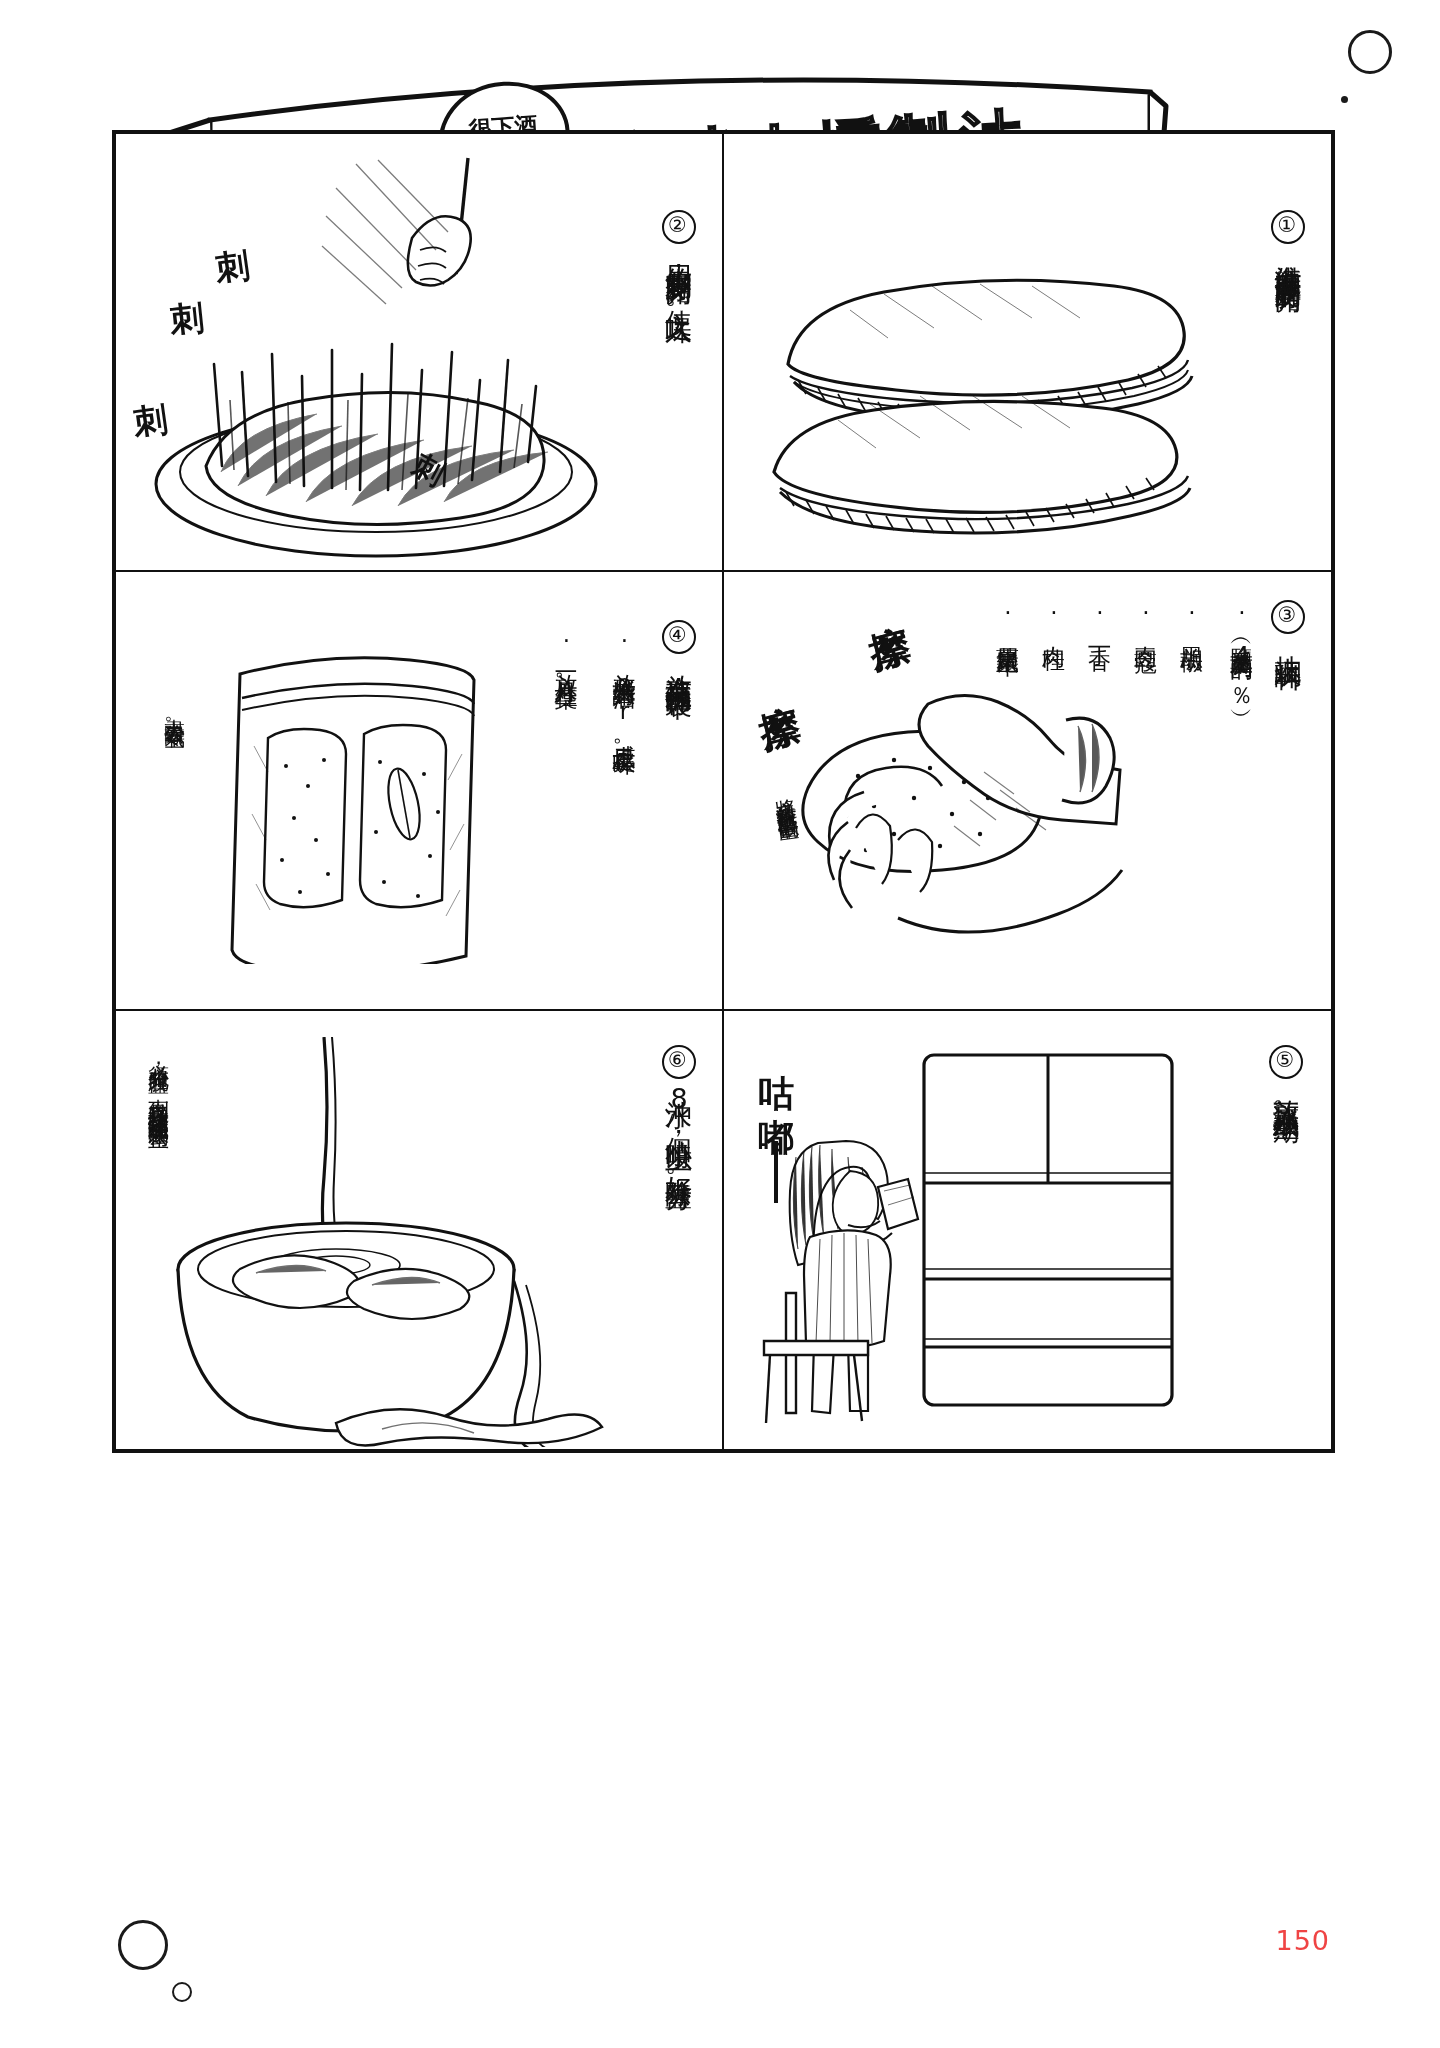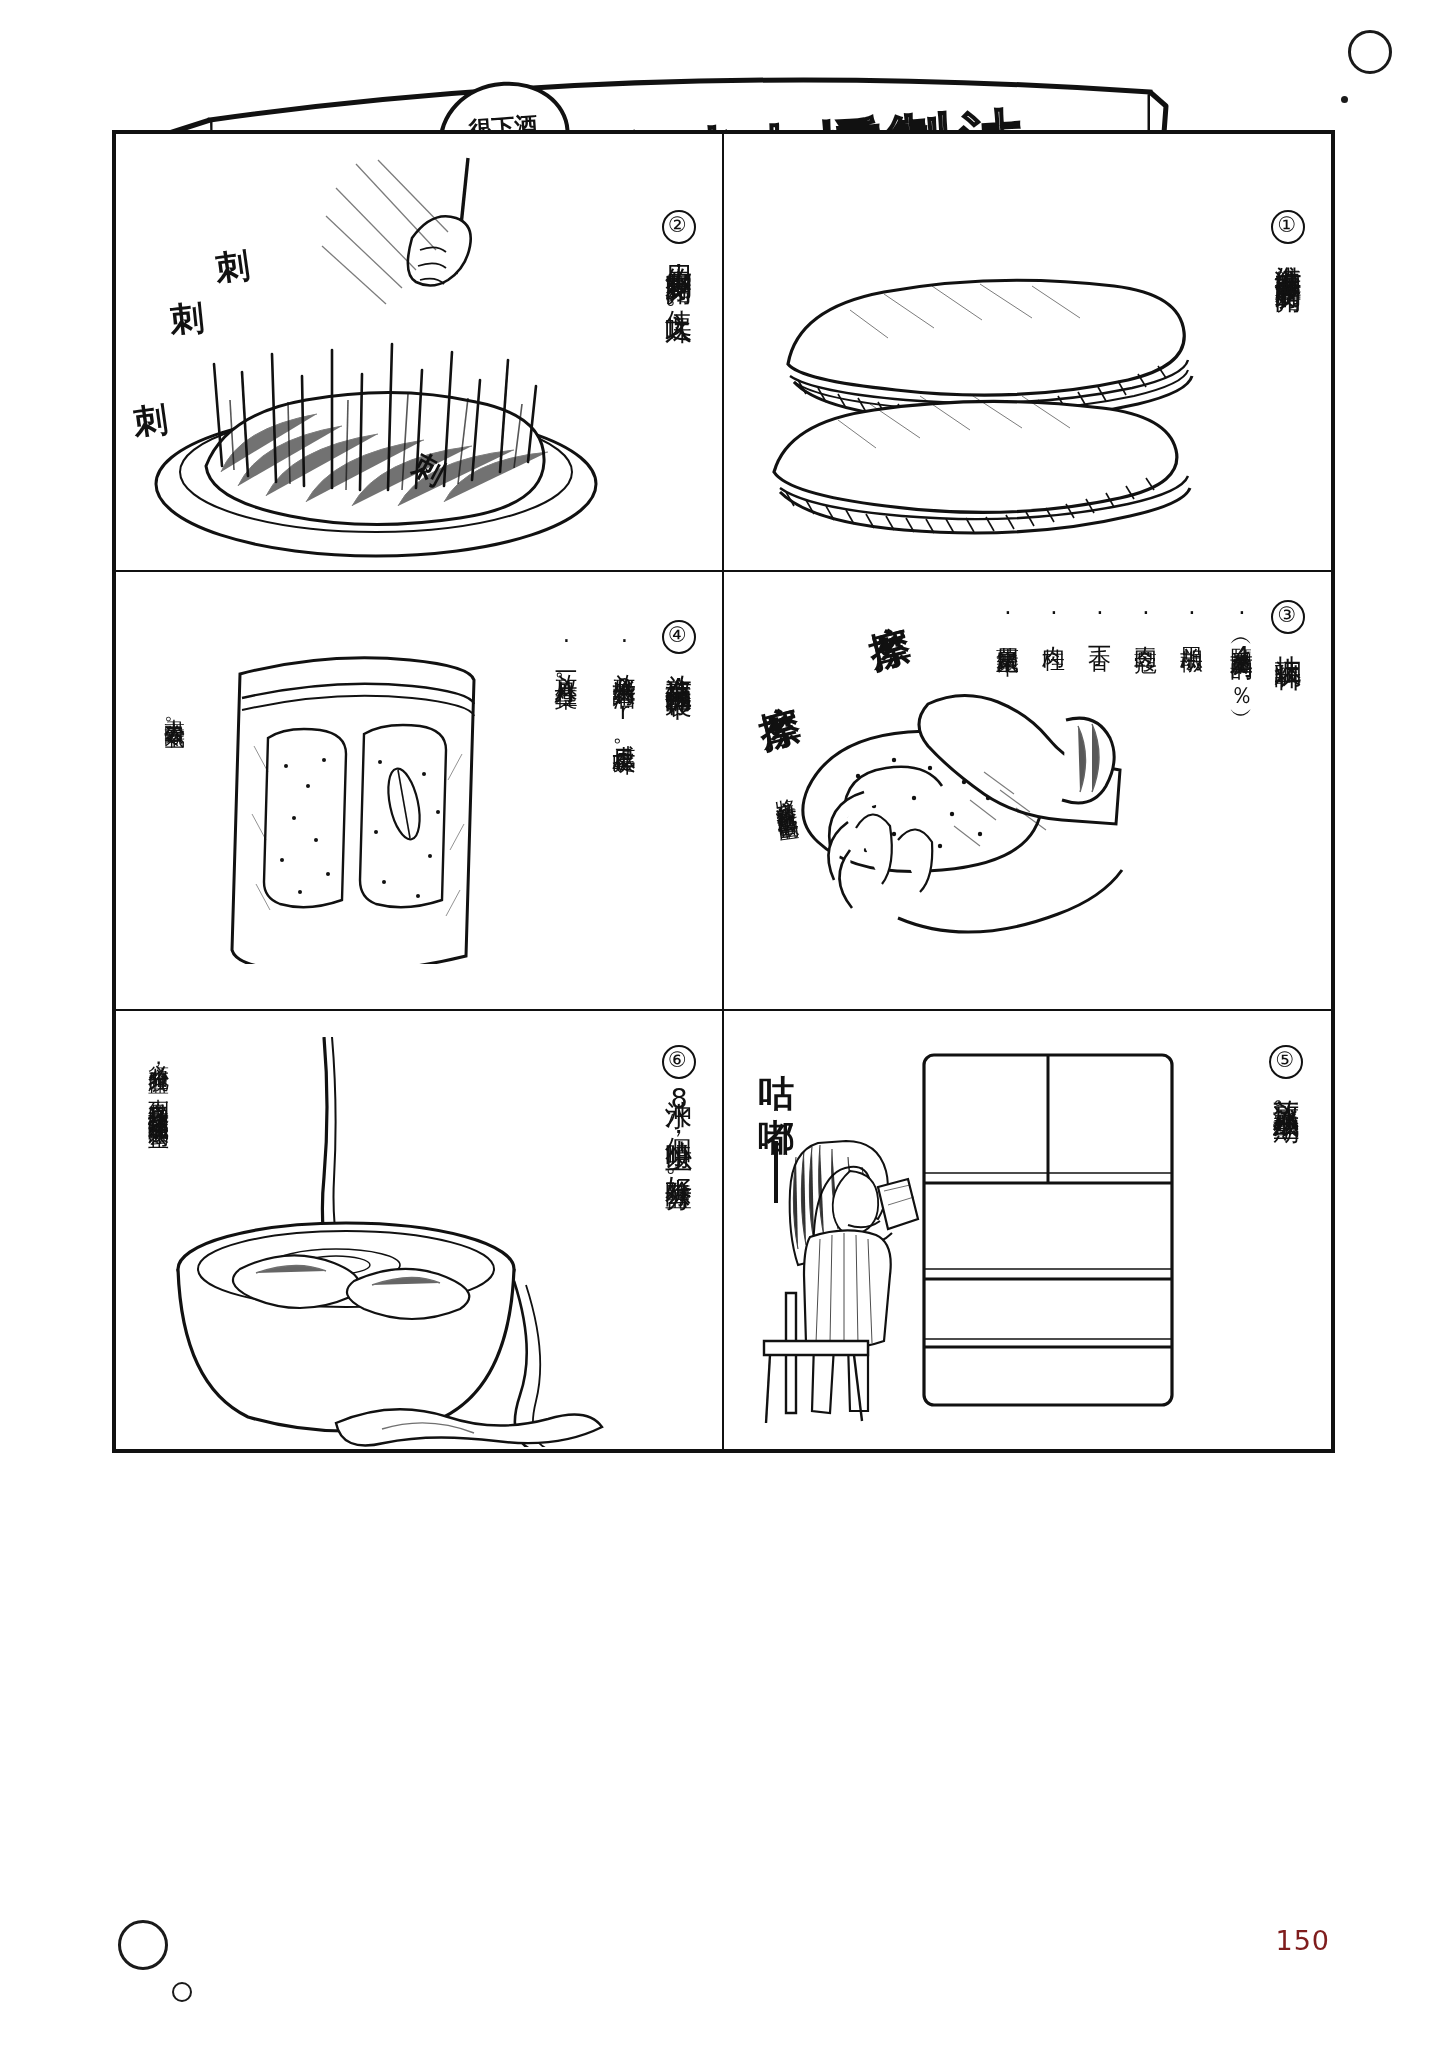--- a/index.html
+++ b/index.html
@@ -51,21 +51,21 @@
   .vtext.hand{font-size:21px;line-height:1.5;}
   .circnum{display:inline-block;border:2.5px solid #111;border-radius:50%;
            width:30px;height:30px;line-height:26px;text-align:center;font-size:21px;
            writing-mode:horizontal-tb;}
 
   .sfx{position:absolute;font-size:34px;font-weight:bold;writing-mode:vertical-rl;
        text-orientation:upright;letter-spacing:0px;line-height:1.05;}
   .sfx.big{font-size:40px;}
 
   .art{position:absolute;}
-  .pgnum{position:absolute;right:110px;bottom:92px;font-size:27px;color:#7f1d1d;letter-spacing:1px;}
+  .pgnum{position:absolute;right:110px;bottom:92px;font-size:27px;color:#ef4444;letter-spacing:1px;}
 </style>
 </head>
 <body>
 
 <div class="page">
 
   <div class="bub" style="right:48px;top:30px;width:38px;height:38px;"></div>
   <div class="dot" style="right:92px;top:96px;width:7px;height:7px;"></div>
   <div class="bub" style="left:118px;bottom:78px;width:44px;height:44px;"></div>
   <div class="bub small" style="left:172px;bottom:46px;width:16px;height:16px;"></div>

